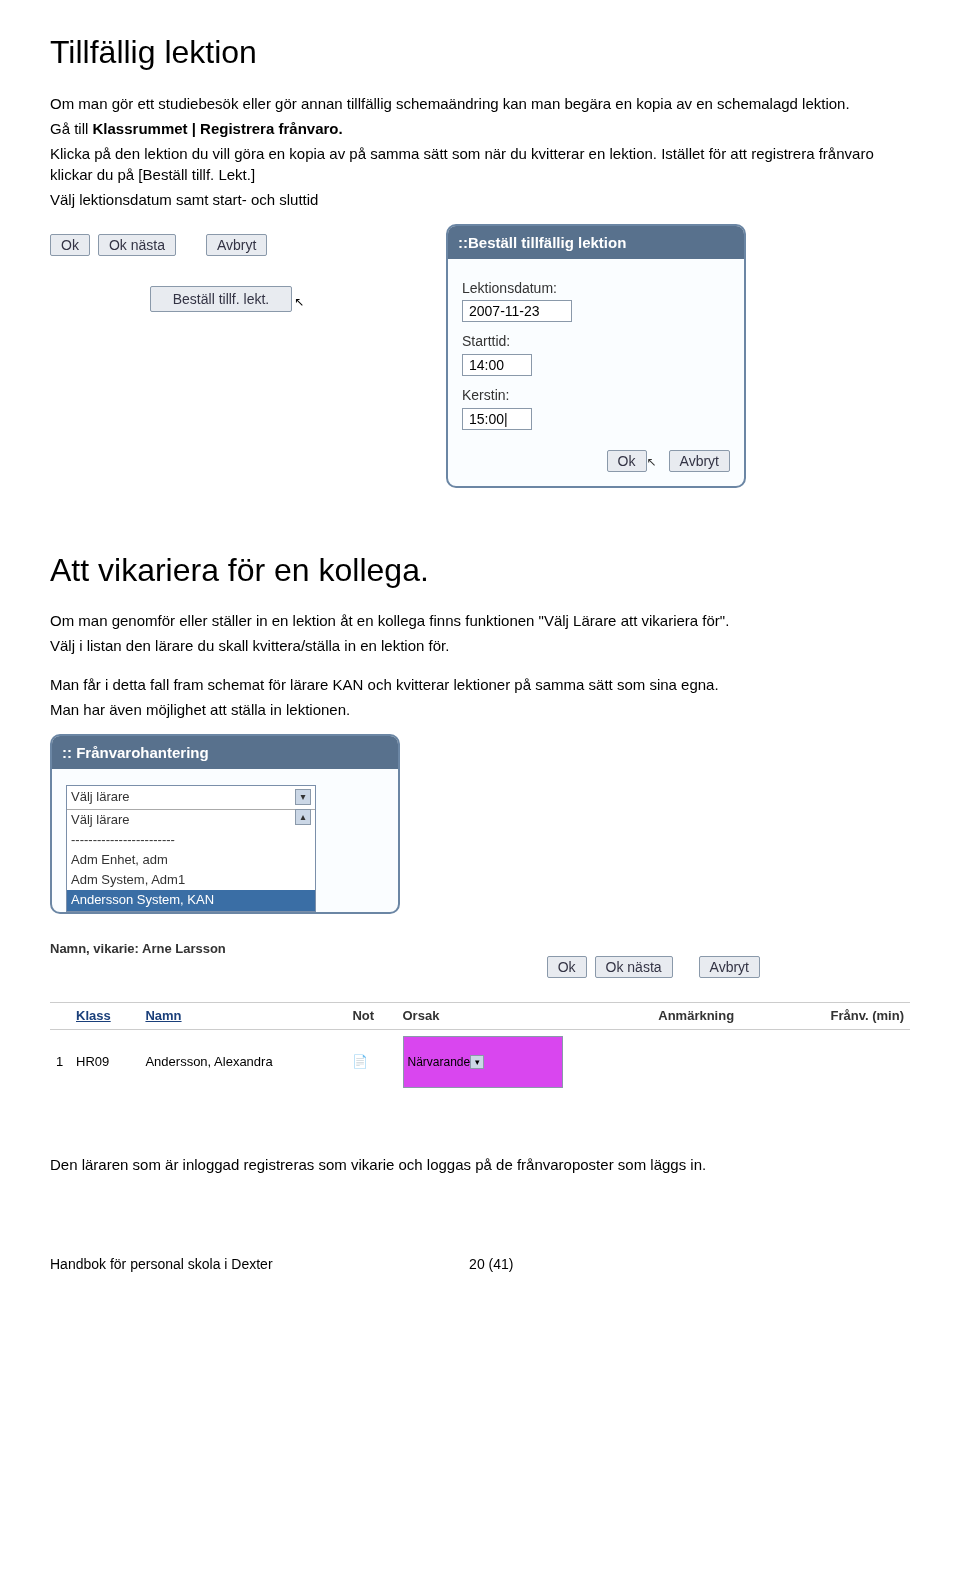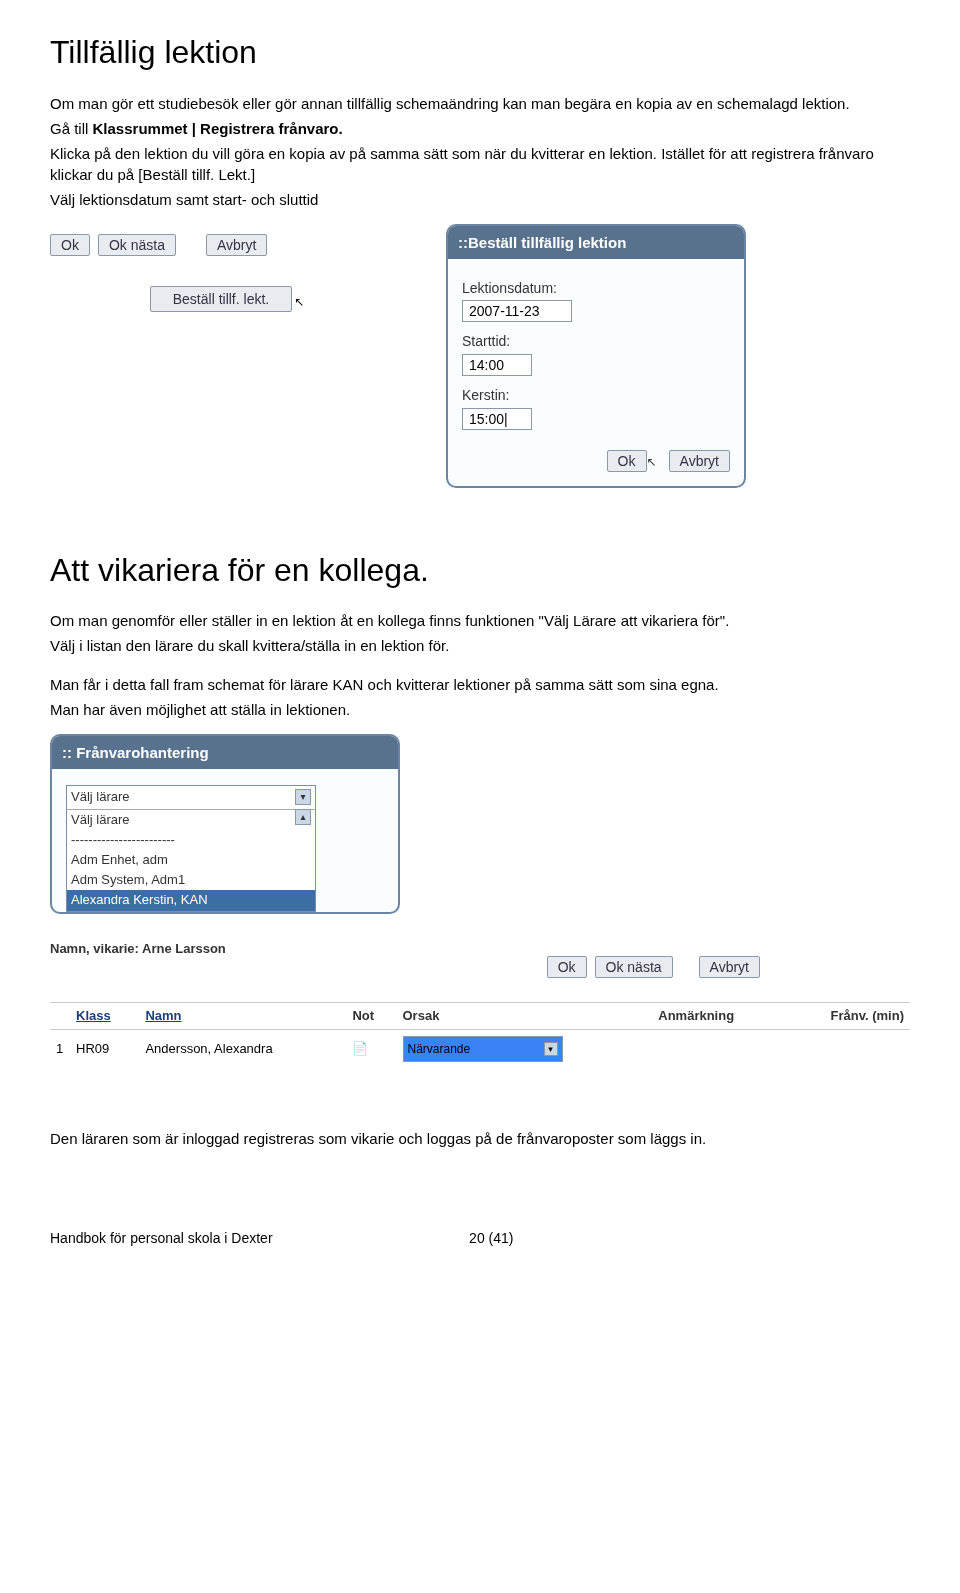--- a/index.html
+++ b/index.html
@@ -38,21 +38,21 @@
   .radio-box { border: 2px solid #c43; display: inline-block; padding: 4px 12px 4px 8px; border-radius: 3px; margin-top: 2px; }
   .radio-row { font-size: 12px; color: #444; padding: 1px 0; white-space: nowrap; }
   .radio-dot { display: inline-block; width: 11px; height: 11px; border: 1px solid #7a8faa; border-radius: 50%; vertical-align: middle; margin-right: 4px; position: relative; background: #fff; }
   .radio-dot.checked::after { content: ""; position: absolute; width: 5px; height: 5px; background: #3a6ea5; border-radius: 50%; top: 2px; left: 2px; }
   .wide-top-row { display: flex; align-items: flex-start; gap: 30px; }
 
   .table { width: 100%; margin-top: 14px; font-size: 13px; border-collapse: collapse; }
   .table th { text-align: left; font-weight: bold; color: #1a3f7a; text-decoration: underline; padding: 4px 6px; border-top: 1px solid #ccc; border-bottom: 1px solid #ccc; }
   .table th.noline { text-decoration: none; color: #333; }
   .table td { padding: 6px 6px; vertical-align: middle; }
-  .dropdown { border: 1px solid #8a99aa; background: #3b82f6; padding: 4px 4px; font-size: 12px; width: 160px; display: flex; justify-content: space-between; align-items: center; }
+  .dropdown { border: 1px solid #8a99aa; background: #d946ef; padding: 17px 4px; font-size: 12px; width: 160px; display: flex; align-items: center; }
   .note-icon { font-size: 13px; color: #555; }
 
   .footer { margin-top: 80px; font-size: 14px; display: flex; justify-content: space-between; }
 </style>
 </head>
 <body>
 
 <h1>Tillfällig lektion</h1>
 
 <p>Om man gör ett studiebesök eller gör annan tillfällig schemaändring kan man begära en kopia av en schemalagd lektion.</p>
@@ -111,21 +111,21 @@
         <span class="select-arrow">▾</span>
       </div>
       <div class="listbox">
         <div class="list-item">
           <span>Välj lärare</span>
           <span class="scroll-up">▴</span>
         </div>
         <div class="list-item">------------------------</div>
         <div class="list-item">Adm Enhet, adm</div>
         <div class="list-item">Adm System, Adm1</div>
-        <div class="list-item list-item-selected">Alexandra Kerstin, KAN</div>
+        <div class="list-item list-item-selected">Andersson System, KAN</div>
       </div>
     </div>
   </div>
 </div>
 
 <div class="wide-panel">
   <div class="wide-top-row">
     <div>
       <div class="wide-label">Namn, vikarie: Arne Larsson</div>
     </div>

